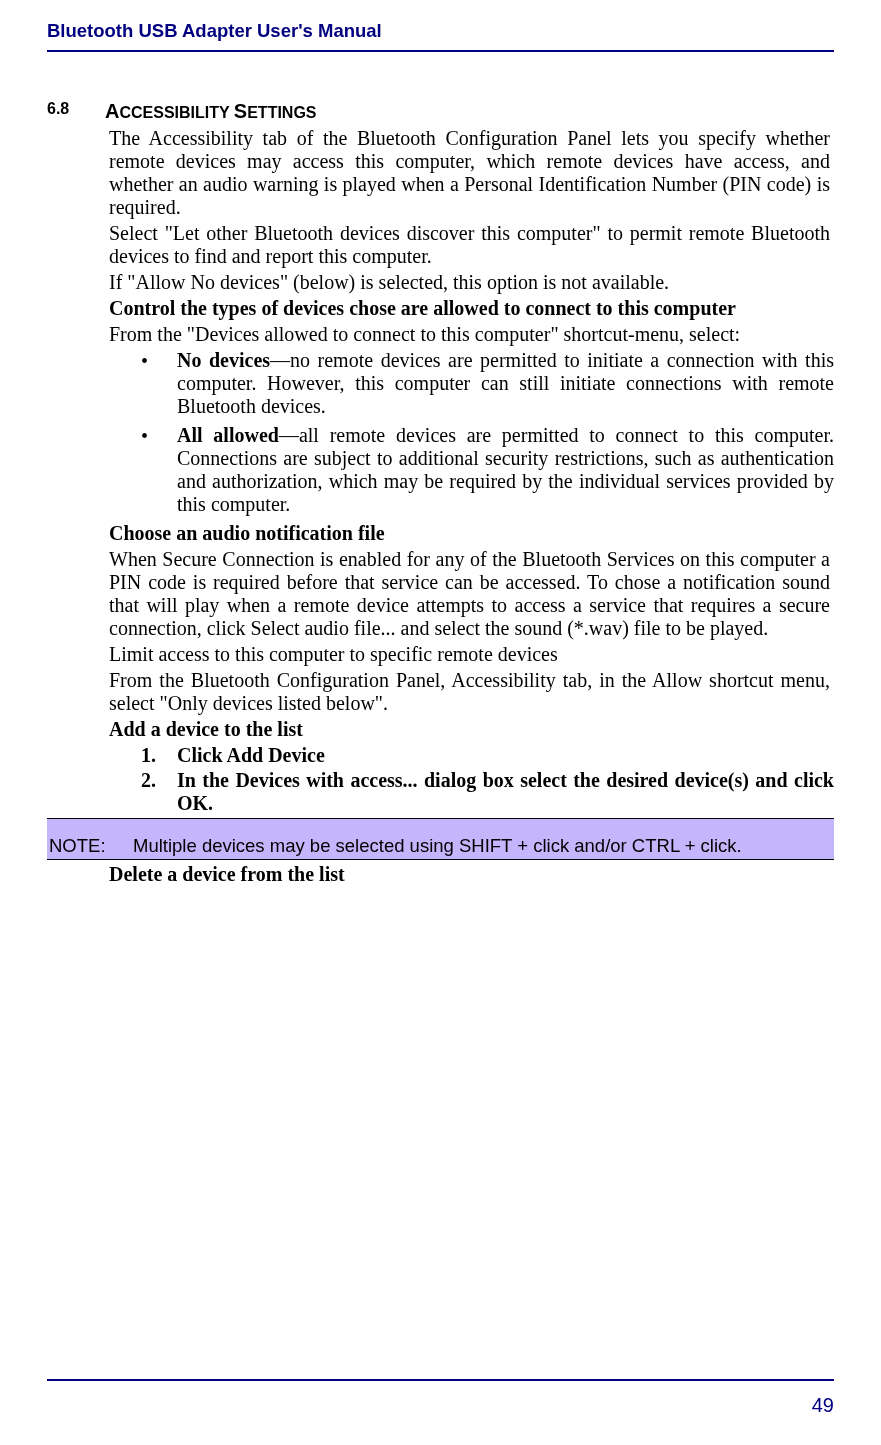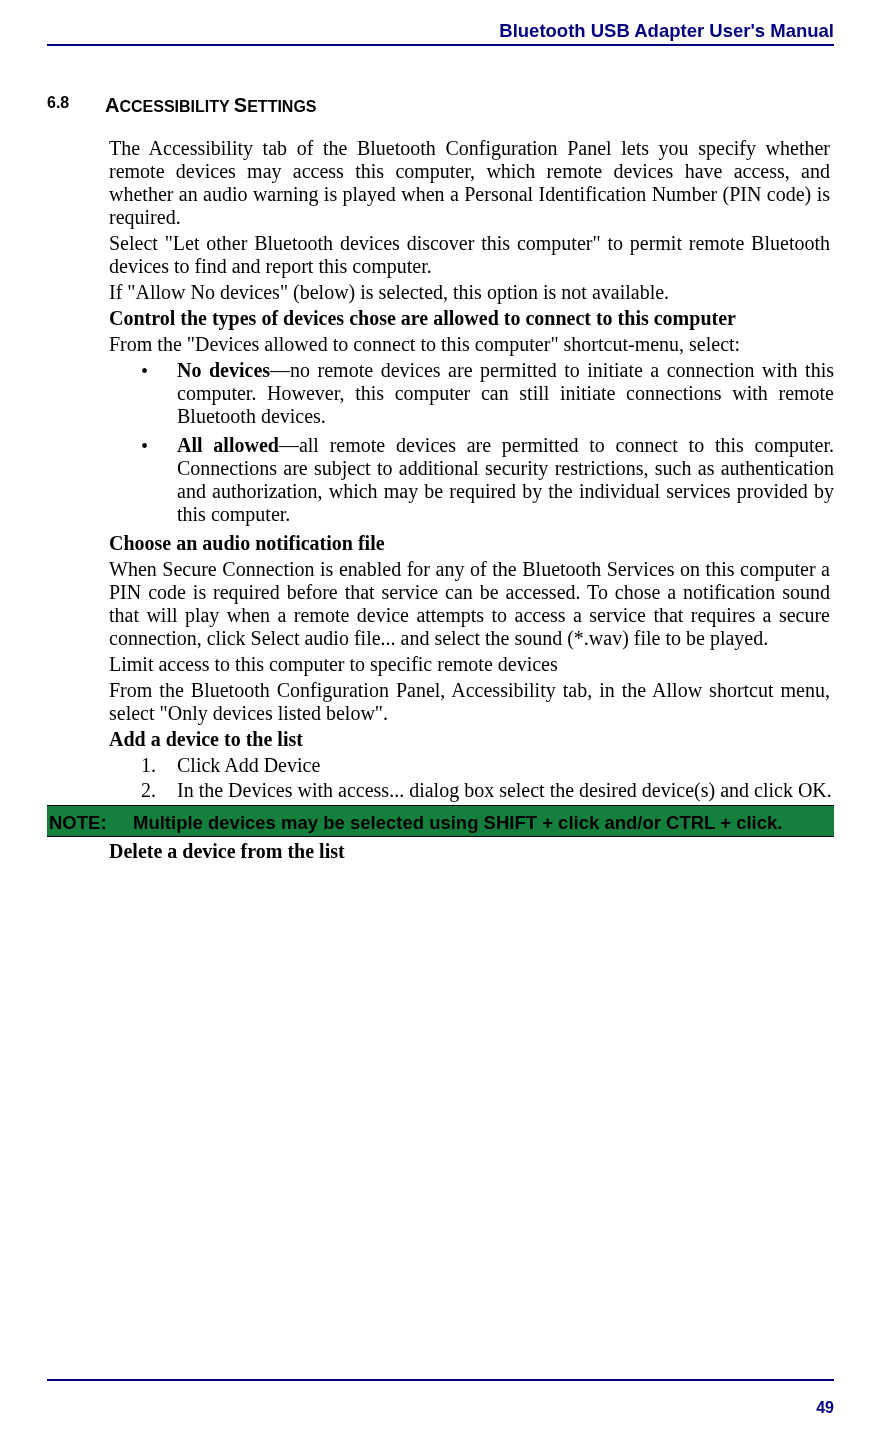--- a/index.html
+++ b/index.html
@@ -15,37 +15,36 @@
     }
     .page-container {
       padding: 20px 47px 0 47px;
       box-sizing: border-box;
     }
     .page-header {
       font-family: Arial, Helvetica, sans-serif;
       font-weight: bold;
       font-size: 18.5px;
       color: #000080;
-      padding-bottom: 2px;
+      padding-bottom: 8px;
       border-bottom: 2px solid #000080;
       margin-bottom: 48px;
-      text-align: right;
     }
     .section-num {
       float: left;
       font-family: Arial, Helvetica, sans-serif;
       font-size: 16px;
       font-weight: bold;
     }
     .section-title {
       margin-left: 58px;
       font-family: Arial, Helvetica, sans-serif;
       font-size: 20px;
       font-weight: bold;
-      margin-bottom: 20px;
+      margin-bottom: 4px;
     }
     .smallcaps {
       font-size: 16px;
     }
     .body-block {
       margin-left: 58px;
       font-size: 20px;
     }
     .justify {
       text-align: justify;
@@ -71,58 +70,59 @@
       left: 0;
       top: 0;
       font-size: 20px;
       line-height: 24px;
     }
     ol.numbers {
       list-style: none;
       margin: 0 0 0 36px;
       padding: 0;
       counter-reset: li;
+      font-weight: bold;
     }
     ol.numbers li {
       position: relative;
       padding-left: 36px;
       margin-bottom: 2px;
       text-align: justify;
     }
     ol.numbers li:before {
       counter-increment: li;
       content: counter(li) '.';
       position: absolute;
       left: 0;
       top: 0;
     }
     .note-bar {
-      background: #15803d;
+      background: #c4b5fd;
       border-top: 1.5px solid black;
       border-bottom: 1.5px solid black;
       font-family: Arial, Helvetica, sans-serif;
-      font-weight: bold;
+      font-weight: normal;
       font-size: 18.5px;
-      padding: 6px 0 2px 0;
+      padding: 16px 0 2px 0;
       margin: 3px 0;
       margin-left: -58px;
       padding-left: 0;
     }
     .note-bar .note-lbl {
       display: inline-block;
       width: 84px;
       padding-left: 2px;
     }
     .page-number {
       position: absolute;
       right: 47px;
       bottom: 28px;
       font-family: Arial, Helvetica, sans-serif;
-      font-weight: bold;
-      font-size: 16px;
+      font-weight: normal;
+      font-size: 20px;
       color: #000080;
     }
     .footer-rule {
       position: absolute;
       left: 47px;
       right: 47px;
       bottom: 64px;
       border-top: 2px solid #000080;
     }
   </style>

